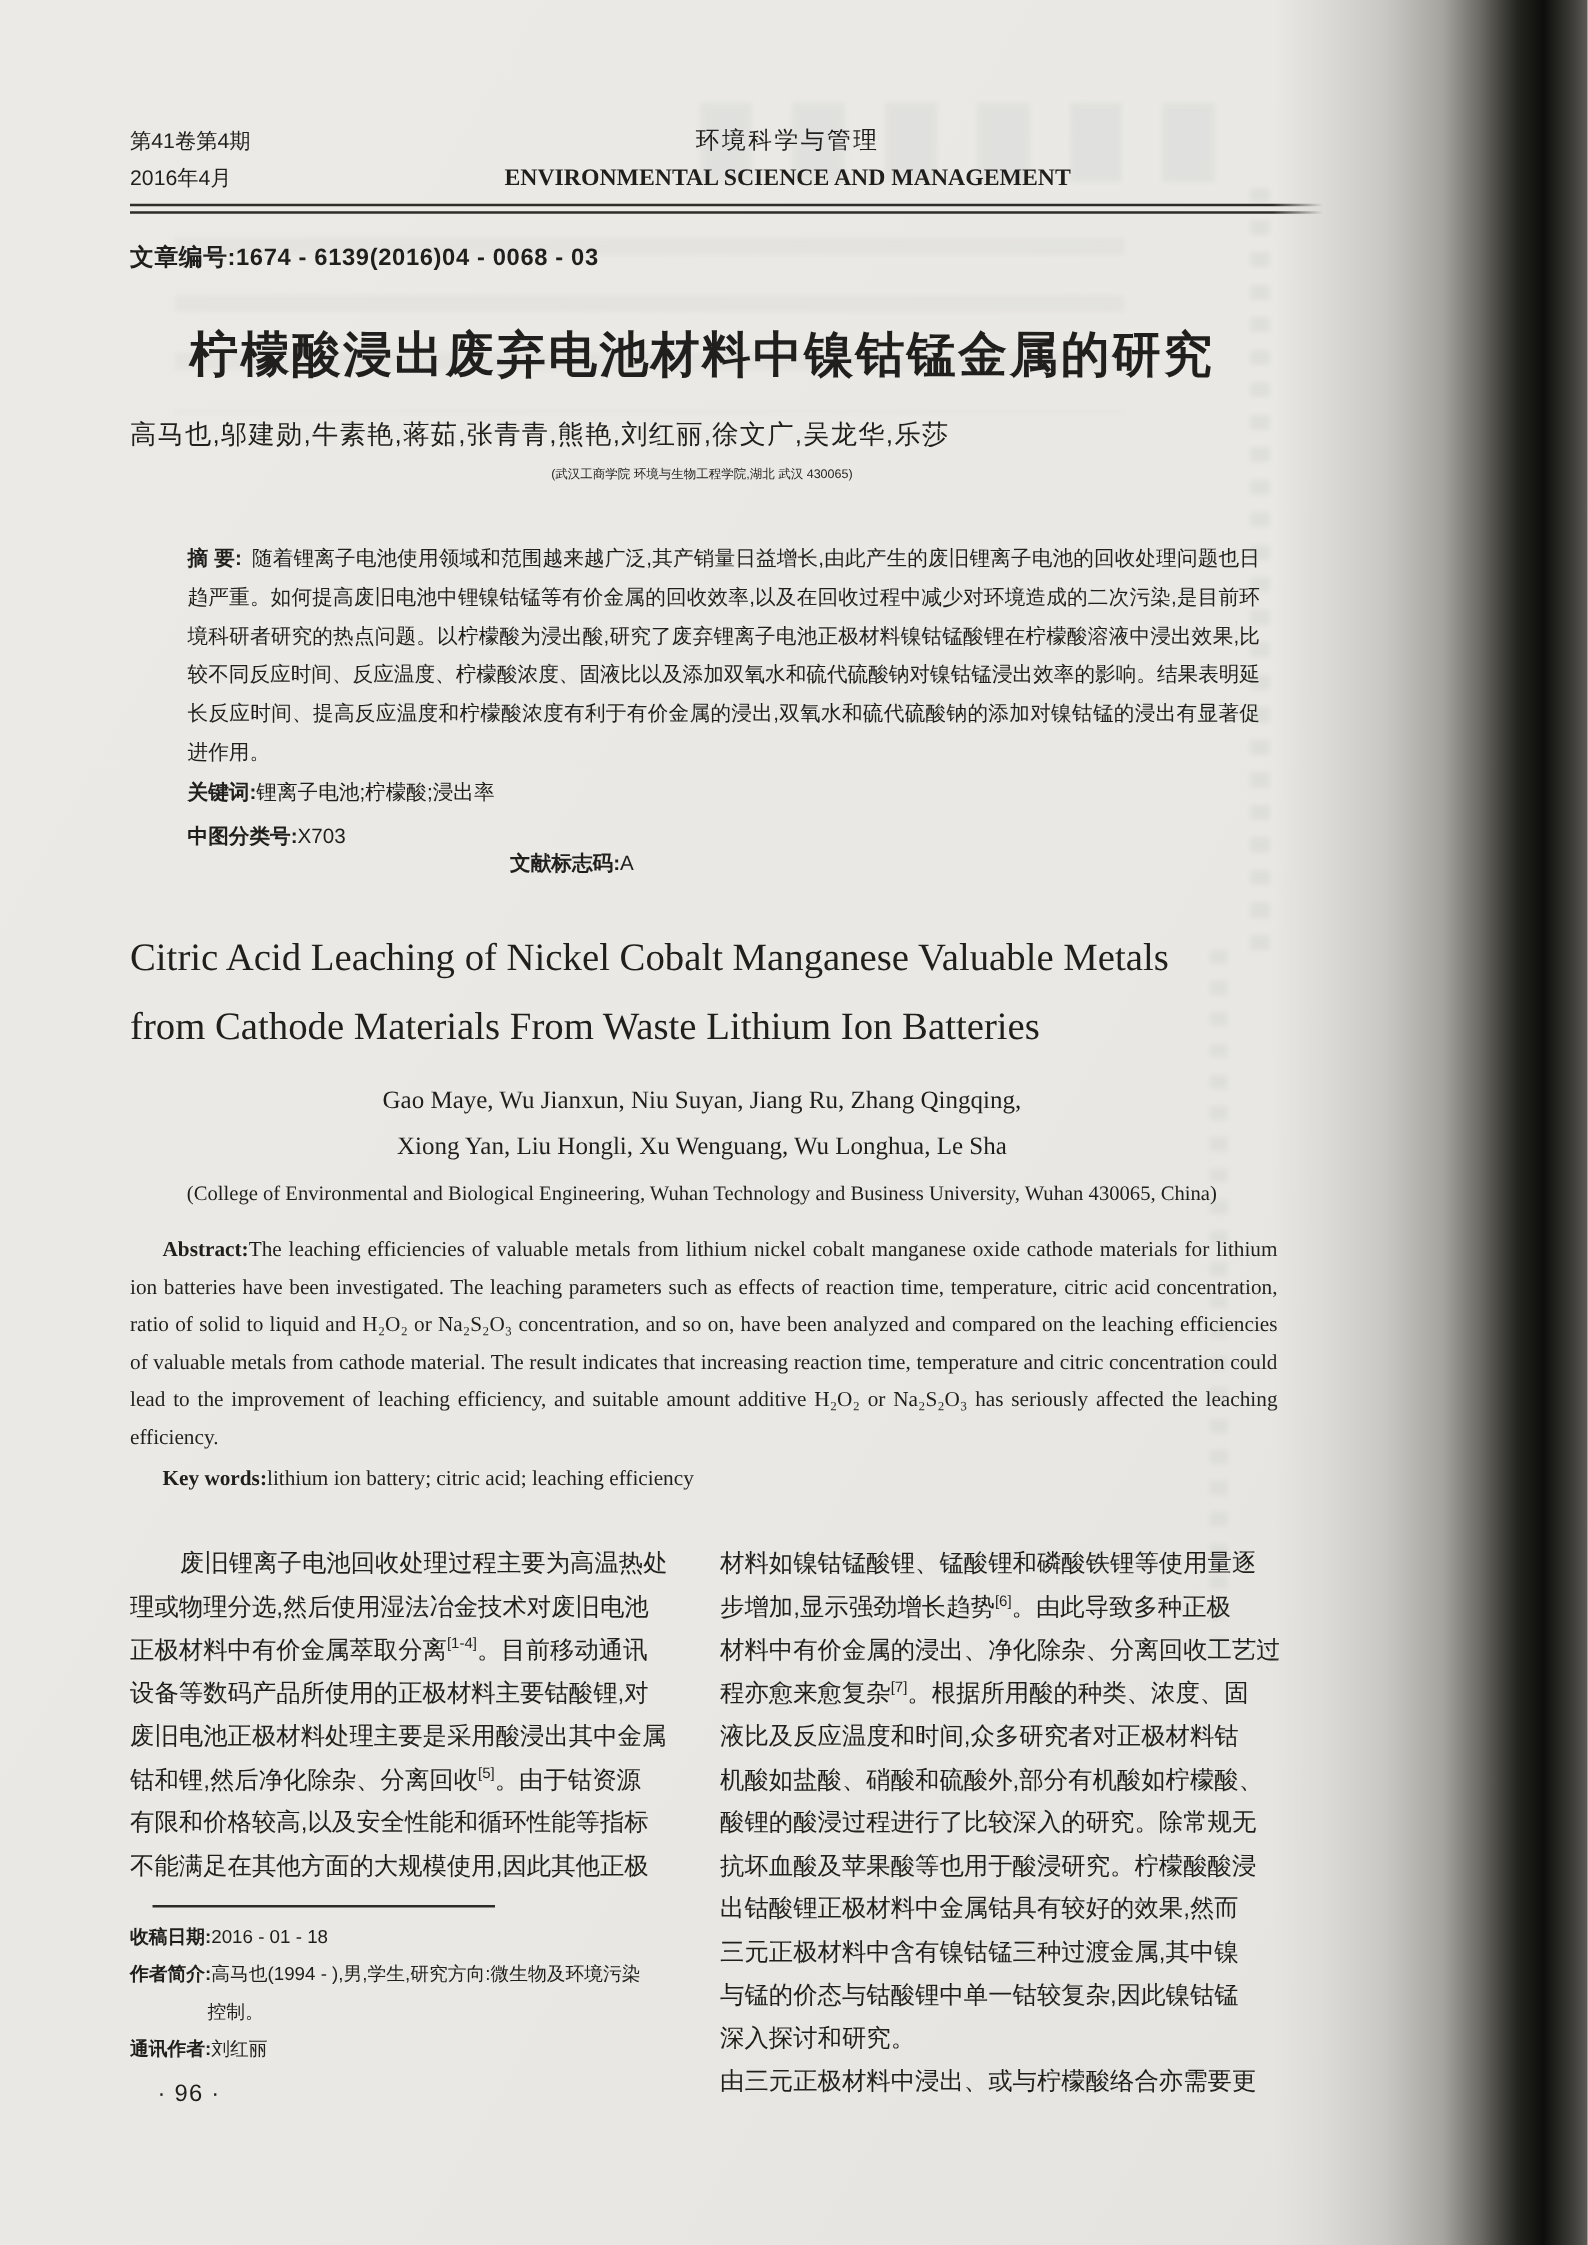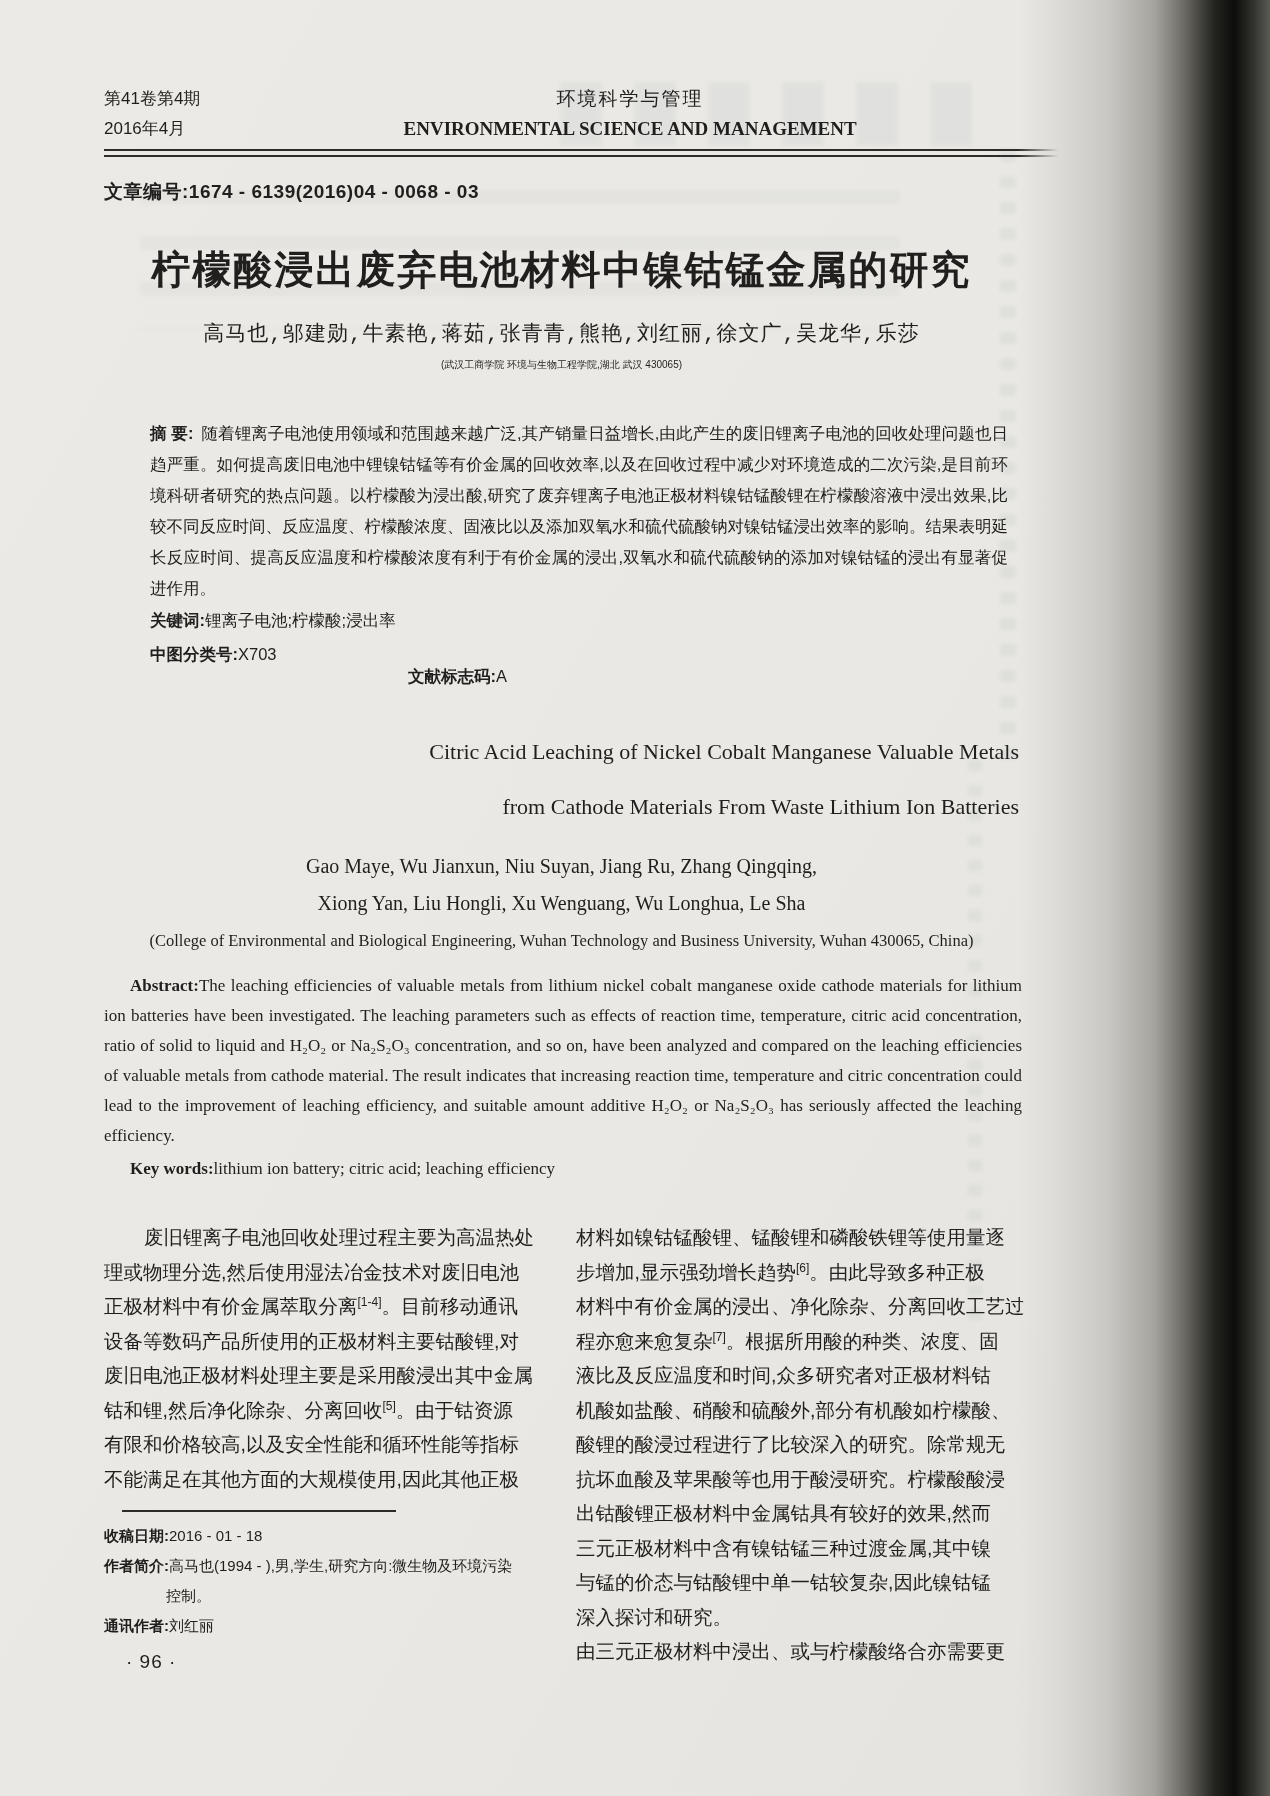--- a/index.html
+++ b/index.html
@@ -16,47 +16,47 @@
   .g2{left:968px;top:760px;width:14px;height:560px;
       background:repeating-linear-gradient(to bottom,#4a5a60 0 11px,transparent 11px 25px);}
   .g3{left:560px;top:82px;width:440px;height:64px;opacity:.05;
       background:repeating-linear-gradient(to right,#3f6068 0 42px,transparent 42px 74px);}
   .g4{left:140px;top:190px;width:760px;height:140px;opacity:.04;
       background:repeating-linear-gradient(to bottom,#50606a 0 14px,transparent 14px 46px);}
 
   .content{position:absolute;left:104px;top:74px;width:1056px;}
 
   .masthead{display:flex;justify-content:space-between;align-items:flex-start;
-            width:1052px;margin-top:10px;font-size:17px;line-height:30px;}
+            width:1052px;margin-top:24px;font-size:17px;line-height:30px;}
   .m-left{white-space:nowrap;}
   .m-center{text-align:center;flex:1;}
   .journal-cn{font-size:19px;letter-spacing:2px;}
   .journal-en{font-family:"Liberation Serif","DejaVu Serif",serif;font-weight:bold;font-size:19px;}
   .m-right{text-align:right;white-space:nowrap;font-family:"Liberation Serif","DejaVu Serif",serif;font-size:18px;}
 
   .rule-double{margin-top:5px;width:1052px;height:4px;
                border-top:2px solid #2e2d2a;border-bottom:2px solid #2e2d2a;}
 
   .art-num{margin-top:22px;font-weight:bold;font-size:19px;letter-spacing:.5px;}
 
   .title-cn{margin-top:38px;width:915px;text-align:center;font-size:39px;
             font-weight:bold;letter-spacing:2px;}
-  .authors-cn{margin-top:22px;width:915px;text-align:center;font-size:21px;letter-spacing:1px;font-family:Liberation Mono, monospace;}
+  .authors-cn{margin-top:22px;width:915px;font-size:21px;letter-spacing:1px;}
   .affil-cn{margin-top:11px;width:915px;text-align:center;font-size:10px;}
 
   .abs-cn{margin:46px 0 0 46px;width:858px;font-size:16.5px;line-height:31px;
           text-align:justify;}
   .lbl{font-weight:bold;}
   .abs-cn .lbl{margin-right:8px;}
   .kw-cn{margin:1px 0 0 46px;font-size:16.5px;line-height:30px;}
   .clc-row{margin:9px 0 0 46px;font-size:16.5px;display:flex;flex-direction:column;}
   .doc-code{margin-left:258px;}
 
   .serif{font-family:"Liberation Serif","DejaVu Serif",serif;}
-  .title-en{margin-top:36px;width:915px;text-align:right;font-size:22px;line-height:55px;}
+  .title-en{margin-top:36px;width:915px;text-align:left;font-size:31px;line-height:55px;}
   .authors-en{margin-top:14px;width:915px;text-align:center;font-size:20px;line-height:37px;}
   .affil-en{margin-top:9px;width:915px;text-align:center;font-size:16.5px;}
 
   .abs-en{margin-top:20px;width:918px;font-size:17px;line-height:30px;
           text-align:justify;text-indent:26px;}
   .kw-en{margin-top:3px;font-size:17px;padding-left:26px;line-height:30px;}
 
   .columns{display:flex;margin-top:36px;gap:24px;}
   .col{width:448px;}
   .bl{font-size:19.5px;line-height:34.5px;white-space:nowrap;}

